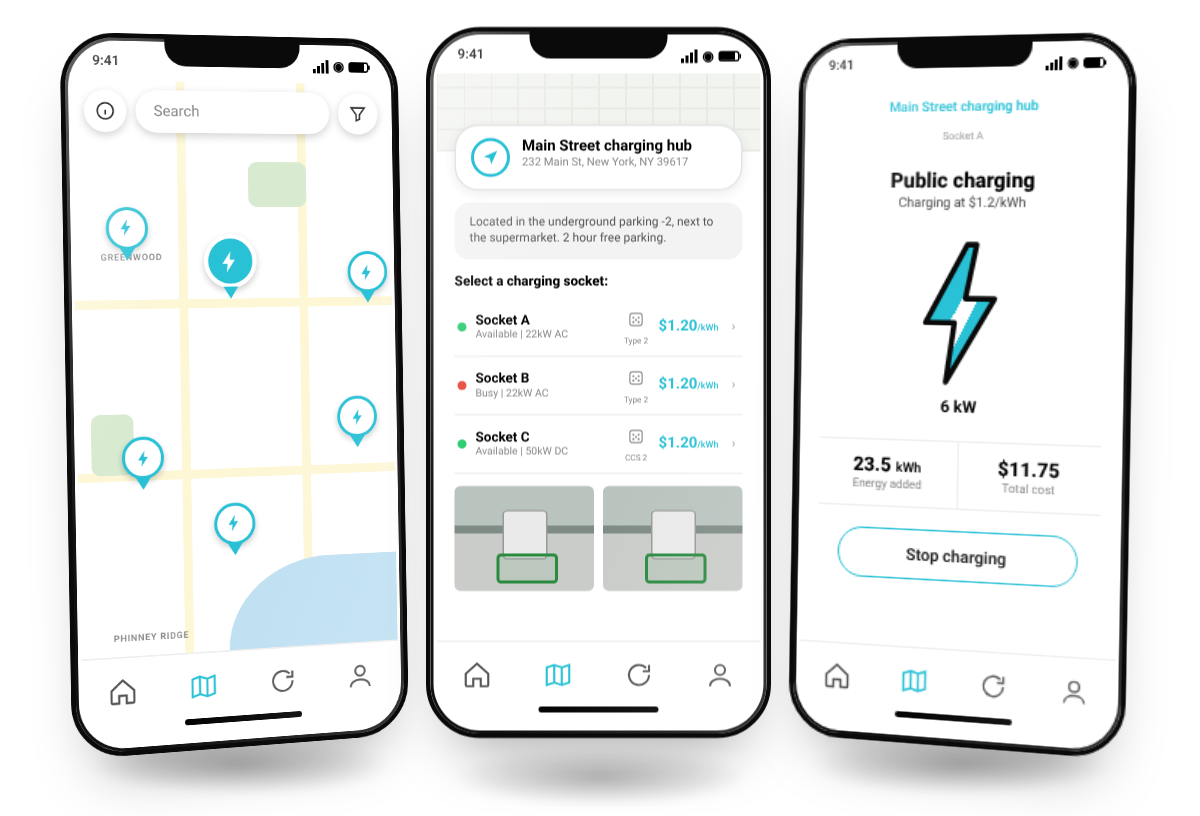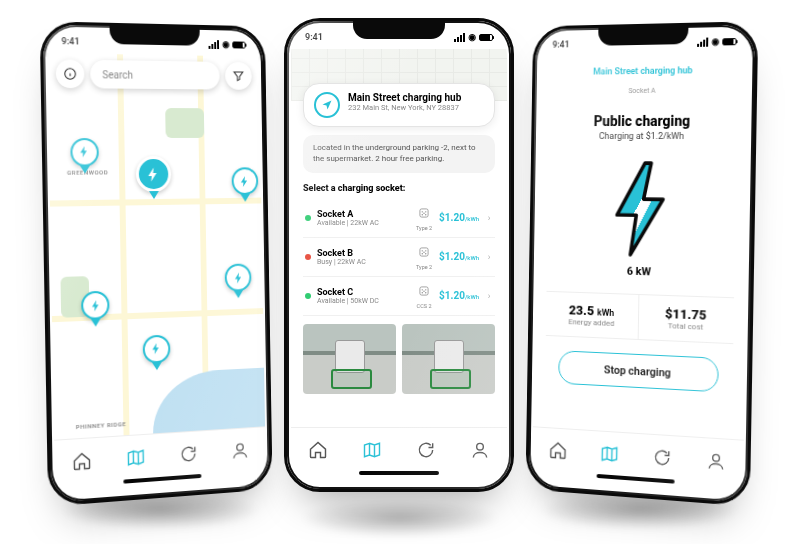--- a/index.html
+++ b/index.html
@@ -312,21 +312,21 @@
       <div class="content">
         <div class="maptiny"></div>
         <div class="hubcard">
           <div class="pinicon">
               <svg viewBox="0 0 24 24">
                 <path d="M3 11 21 3l-8 18-2-8z"></path>
               </svg>
             </div>
           <div>
             <div class="hubtitle">Main Street charging hub</div>
-            <div class="hubaddr">232 Main St, New York, NY 28837</div>
+            <div class="hubaddr">232 Main St, New York, NY 39617</div>
           </div>
         </div>
 
         <div class="desc">Located in the underground parking -2, next to the supermarket. 2 hour free parking.</div>
 
         <div class="seltitle">Select a charging socket:</div>
 
         <div id="socklist">
             <div class="sock">
               <span class="dot" style="background:#2ecc71"></span>

